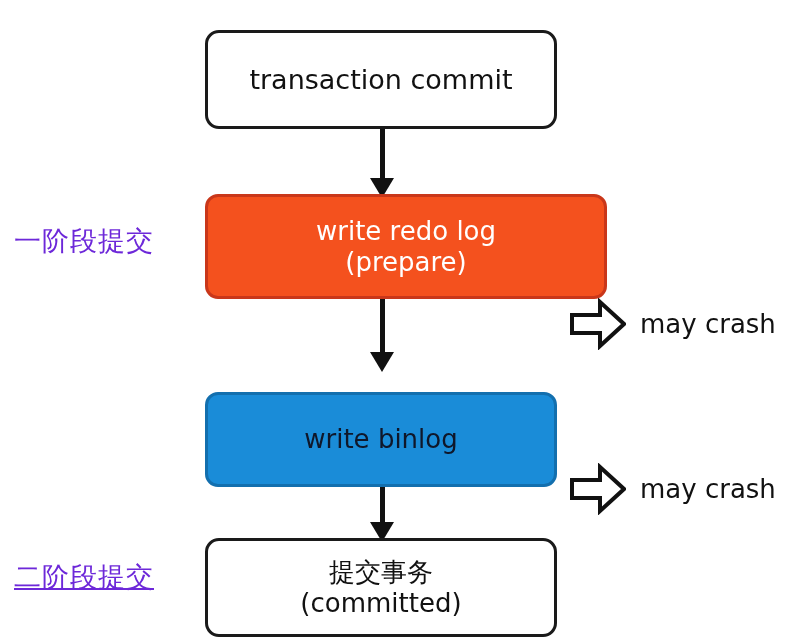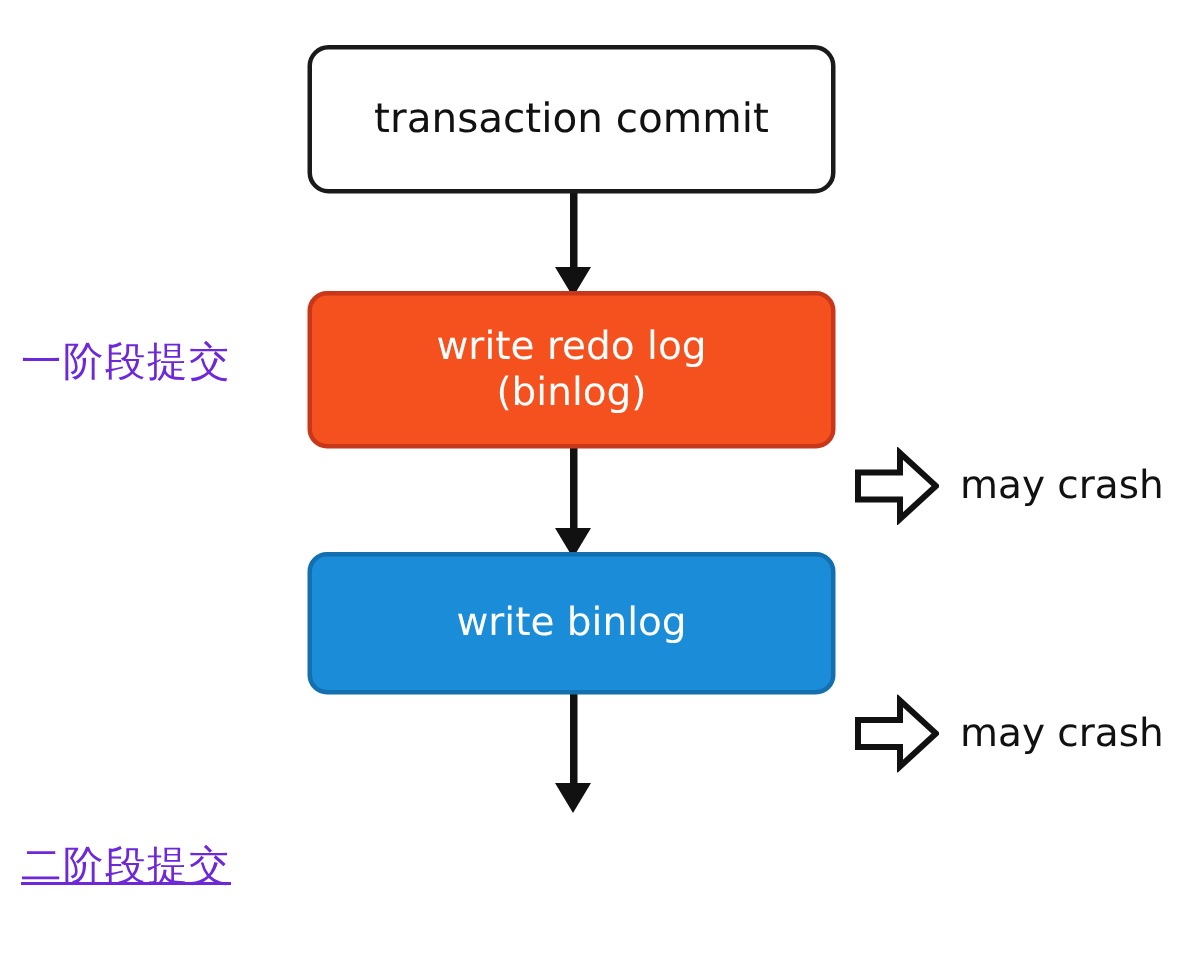--- a/index.html
+++ b/index.html
@@ -39,34 +39,35 @@
   .node-red {
     background: #f4511e;
     border: 3px solid #c9371a;
     border-radius: 13px;
     color: #ffffff;
   }
   .node-blue {
     background: #1a8cd8;
     border: 3px solid #136fae;
     border-radius: 13px;
-    color: #ffffff;
+    color: #0f172a;
+    margin-top: 24px;
   }
   .node-line {
     display: block;
   }
 
   #node-transaction-commit {
     left: 205px; top: 30px;
     width: 352px; height: 99px;
     font-size: 27px;
   }
   #node-write-redo-log {
     left: 205px; top: 194px;
-    width: 352px; height: 105px;
+    width: 402px; height: 105px;
     font-size: 26px;
   }
   #node-write-binlog {
     left: 205px; top: 368px;
     width: 352px; height: 95px;
     font-size: 26px;
   }
   #node-commit-transaction {
     left: 205px; top: 538px;
     width: 352px; height: 99px;
@@ -149,27 +150,31 @@
 <body>
 
 <div id="canvas">
 
   <div class="node node-plain" id="node-transaction-commit">
     <span class="node-line">transaction commit</span>
   </div>
 
   <div class="node node-red" id="node-write-redo-log">
     <span class="node-line">write redo log</span>
-    <span class="node-line">(binlog)</span>
+    <span class="node-line">(prepare)</span>
   </div>
 
   <div class="node node-blue" id="node-write-binlog">
     <span class="node-line">write binlog</span>
   </div>
 
+  <div class="node node-plain" id="node-commit-transaction">
+    <span class="node-line">提交事务</span>
+    <span class="node-line">(committed)</span>
+  </div>
 
   <div class="connector" id="connector-commit-to-redo">
     <div class="shaft"></div>
     <div class="head"></div>
   </div>
 
   <div class="connector" id="connector-redo-to-binlog">
     <div class="shaft"></div>
     <div class="head"></div>
   </div>

